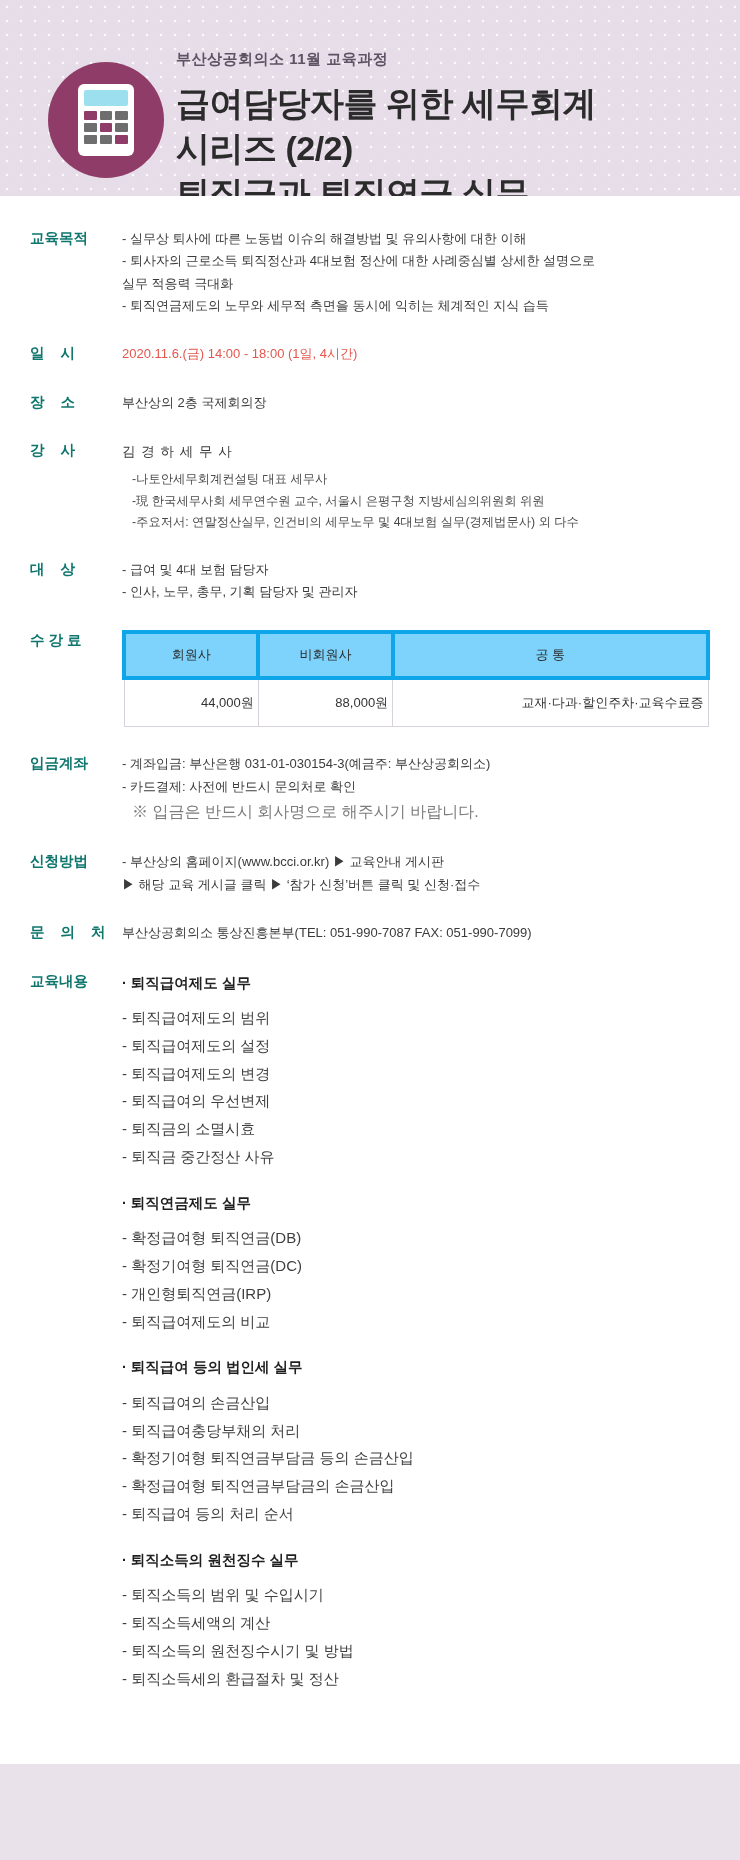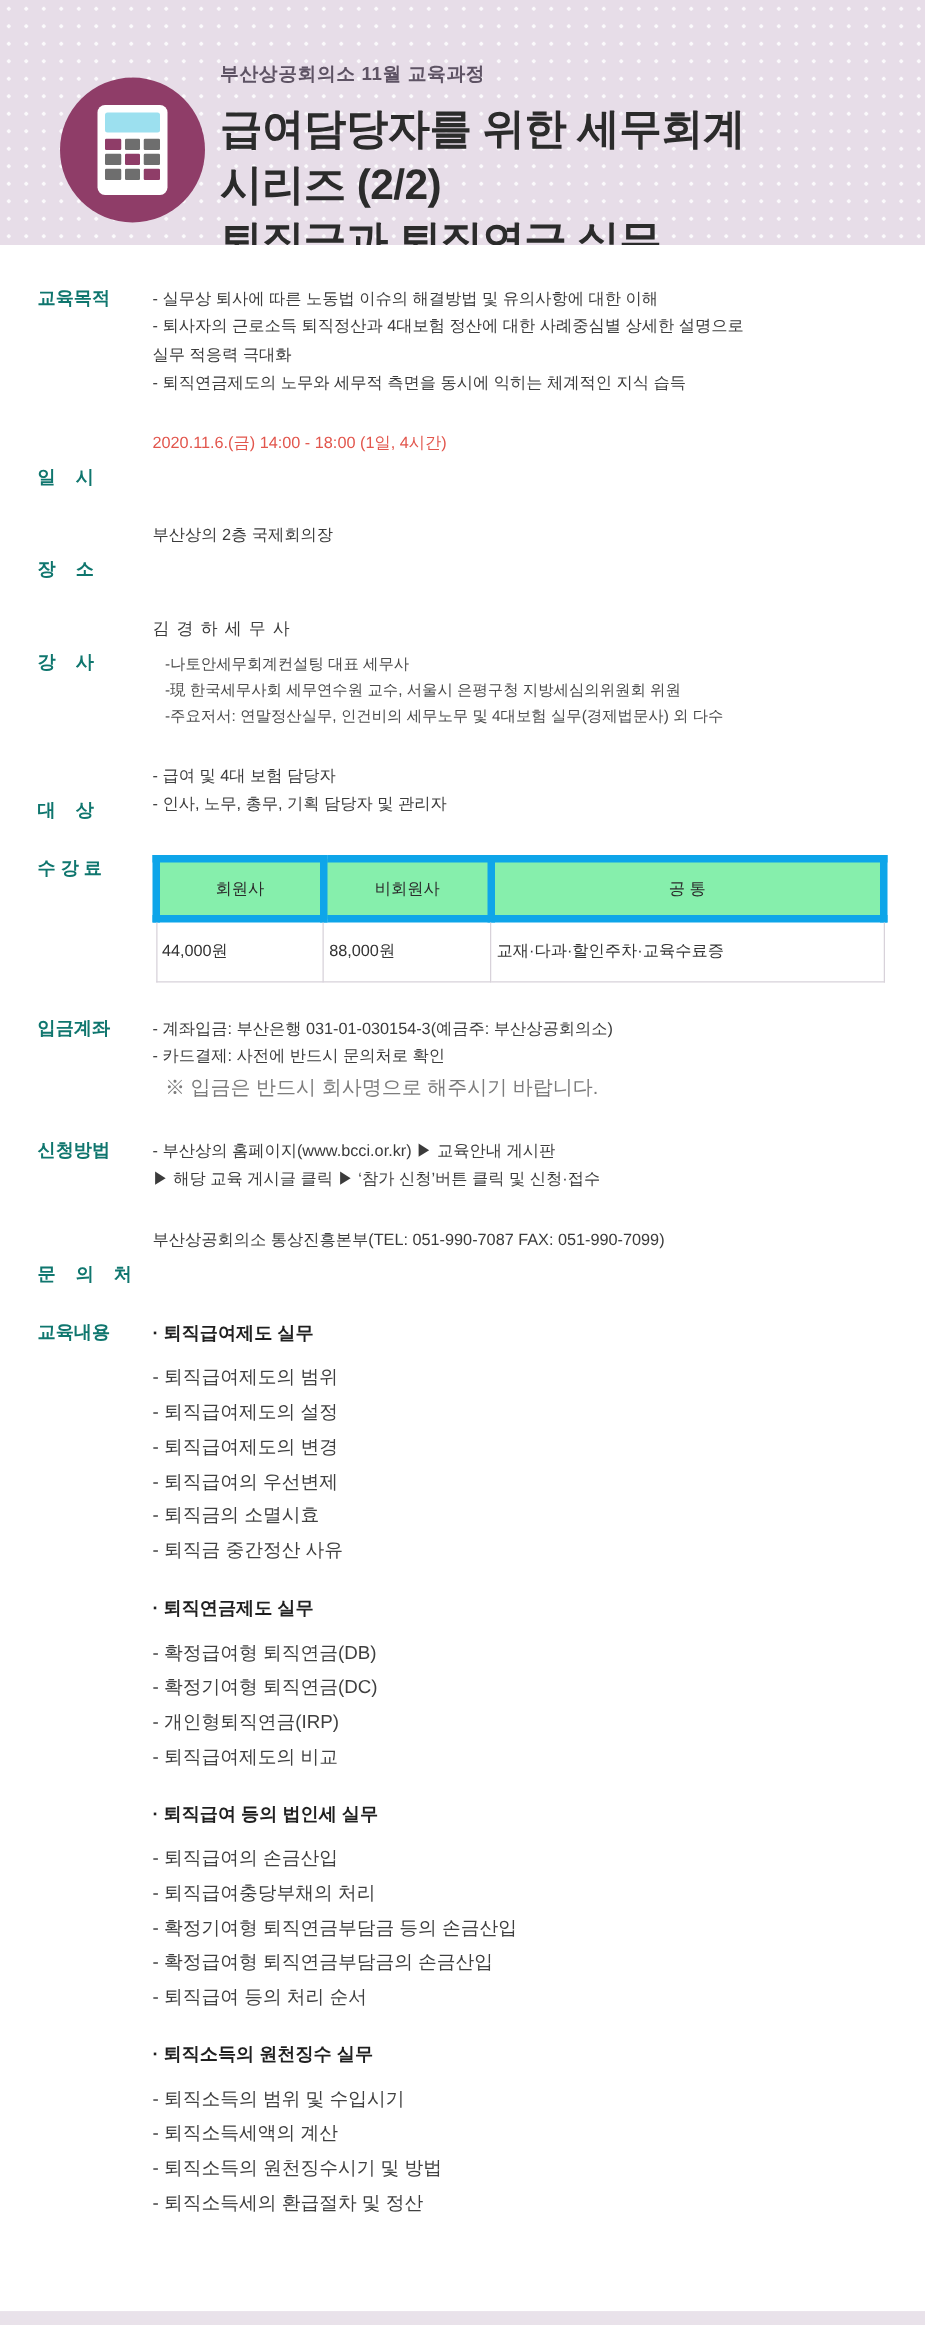--- a/index.html
+++ b/index.html
@@ -106,21 +106,20 @@
     width: 86px;
     flex: 0 0 86px;
     font-size: 14.5px;
     font-weight: bold;
     color: #0f766e;
     padding-top: 1px;
     letter-spacing: 0px;
   }
   .row-label.spread {
     letter-spacing: 6px;
-    margin-top: 28px;
   }
   .row-body {
     flex: 1 1 auto;
     font-size: 13px;
     line-height: 1.72;
     color: #3b3b3b;
     padding-left: 6px;
   }
   .row-body .sub {
     font-size: 12.3px;
@@ -143,31 +142,31 @@
     letter-spacing: 1px;
   }
 
   
   .fee-table {
     width: 100%;
     border-collapse: collapse;
     font-size: 13px;
   }
   .fee-table th {
-    background: #86efac;
-    border: 6px solid #0ea5e9;
+    background: #7dd3fc;
+    border: 4px solid #0ea5e9;
     font-weight: normal;
     color: #2b2b2b;
     padding: 10px 4px;
     text-align: center;
   }
   .fee-table td {
     border: 1px solid #d8d2da;
     padding: 12px 4px;
-    text-align: left;
+    text-align: right;
     color: #333333;
   }
 
   
   .curriculum {
     font-size: 13px;
     line-height: 1.7;
   }
   .cur-group { margin-bottom: 20px; }
   .cur-group:last-child { margin-bottom: 0; }

